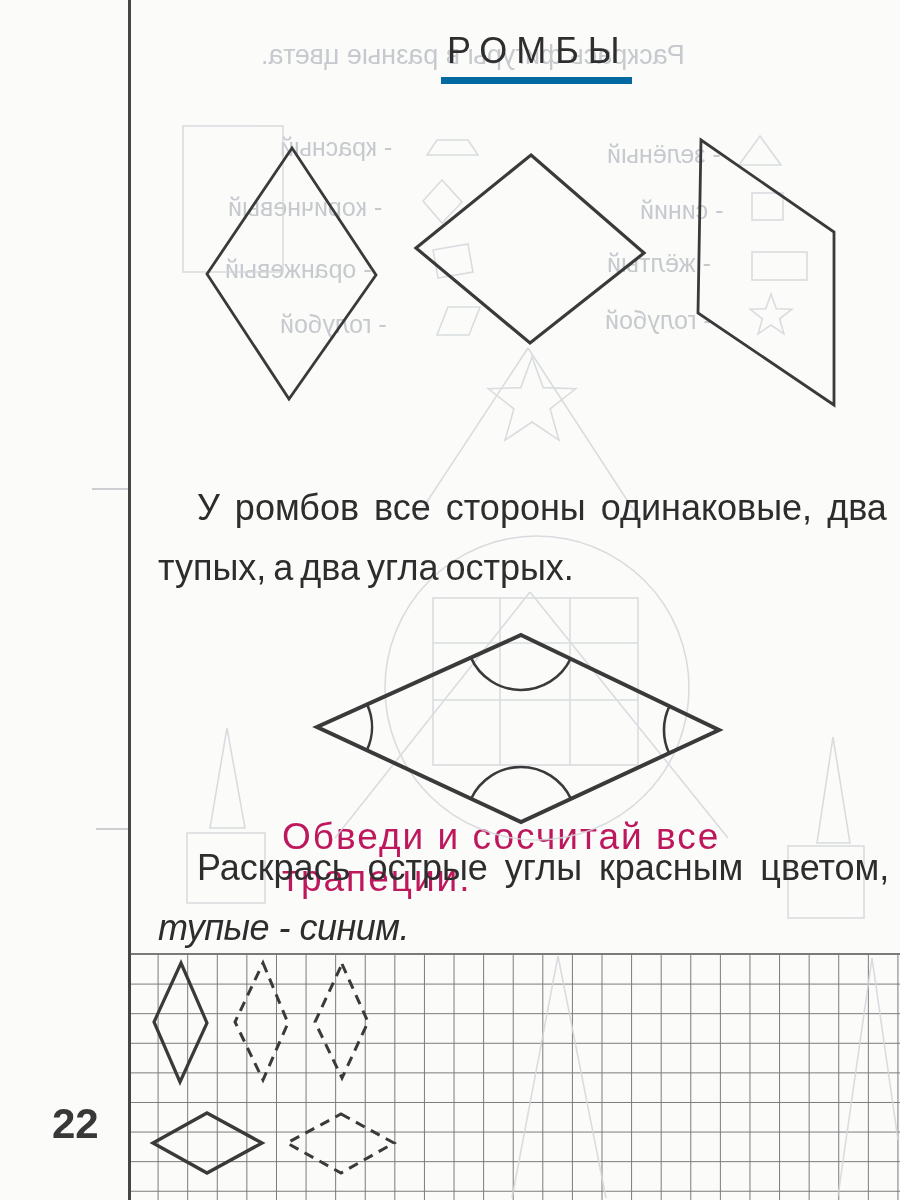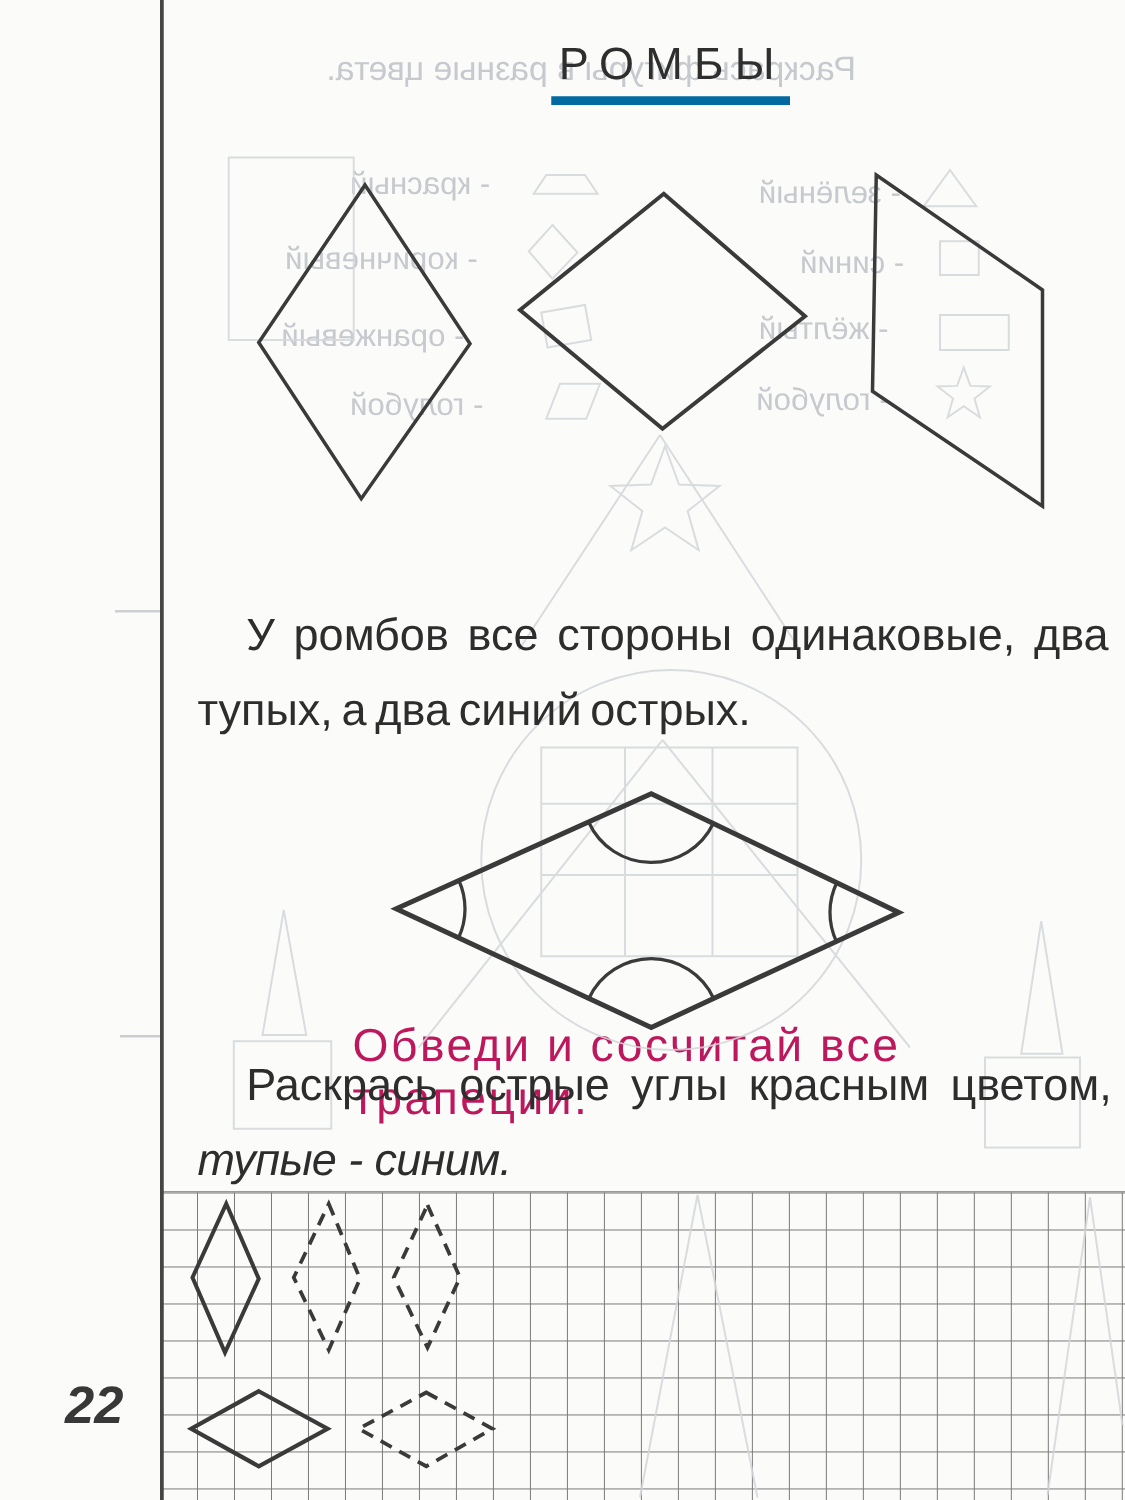--- a/index.html
+++ b/index.html
@@ -11,21 +11,21 @@
   
   .title{left:441px;top:30px;font-size:36px;font-weight:400;letter-spacing:9px;
          color:#2e2e2e;border-bottom:7px solid #0369a1;padding:0 3px 5px 6px;}
   
   .bodytext{font-size:36px;color:#2d2d2d;white-space:nowrap;}
   .fact1{left:197px;top:487px;word-spacing:5px;}
   .fact2{left:158px;top:547px;word-spacing:-3px;}
   .task1{left:197px;top:847px;word-spacing:7px;}
   .task2{left:158px;top:907px;letter-spacing:-0.5px;font-style:italic;}
   
-  .pagenum{left:52px;top:1100px;font-size:42px;font-weight:700;color:#383838;font-style:italic;}
+  .pagenum{left:52px;top:1100px;font-size:42px;font-weight:700;color:#383838;}
   
   .ghost{color:#c6c9cd;white-space:nowrap;}
   .mirrored{transform:scaleX(-1);display:inline-block;}
   .ghost-heading{left:168px;top:40px;width:610px;font-size:27px;color:#d0d3d7;text-align:center;}
   .ghost-label{font-size:25px;}
   .ghost-under{left:282px;top:816px;font-size:37px;letter-spacing:2px;color:#be185d;}
   
   .grid{left:128px;top:953px;width:772px;height:247px;
         background-image:
           linear-gradient(to right,#7a7a7a 1px,transparent 1px),
@@ -96,17 +96,17 @@
     <polygon points="342,964 368,1022 342,1078 315,1022" stroke-width="3" stroke-dasharray="10 7"></polygon>
     <polygon points="207,1113 262,1143 207,1173 153,1143" stroke-width="3.4"></polygon>
     <polygon points="341,1114 394,1143 341,1173 287,1143" stroke-width="3" stroke-dasharray="10 7"></polygon>
   </g>
 </svg>
 
 <div class="abs margin-rule"></div>
 
 <div class="abs title">РОМБЫ</div>
 <div class="abs bodytext fact1">У ромбов все стороны одинаковые, два угла</div>
-<div class="abs bodytext fact2">тупых, а два синий острых.</div>
+<div class="abs bodytext fact2">тупых, а два угла острых.</div>
 <div class="abs bodytext task1">Раскрась острые углы красным цветом, а</div>
 <div class="abs bodytext task2">тупые - синим.</div>
 
 <div class="abs pagenum">22</div>
 
 </body></html>

